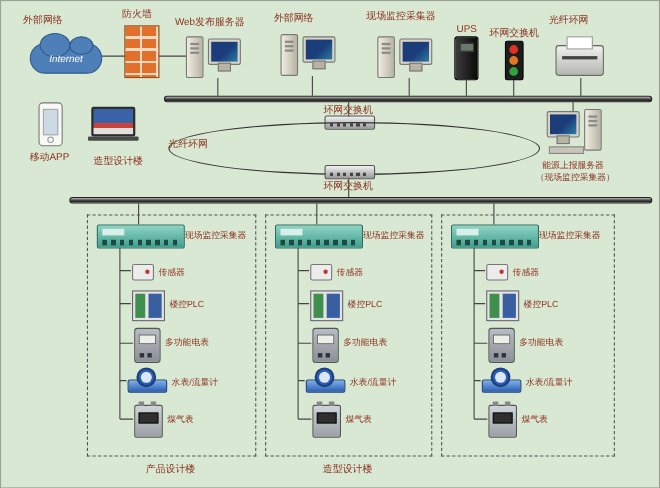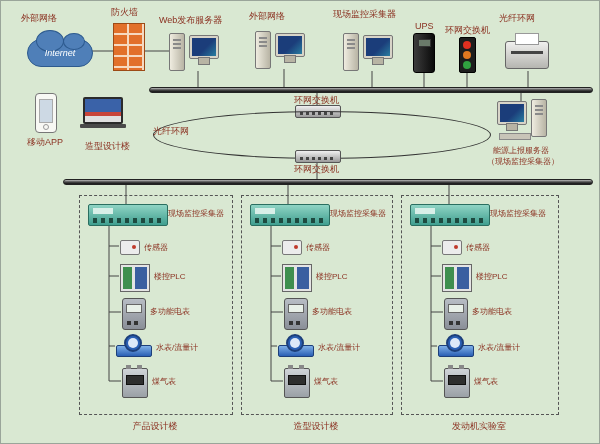--- a/index.html
+++ b/index.html
@@ -234,15 +234,14 @@
     <div class="emeter"></div>
     <div class="lbl s" style="left:70px;top:111px">多功能电表</div>
     <div class="wmeter">
       <div class="pipe"></div>
       <div class="dial"></div>
     </div>
     <div class="lbl s" style="left:76px;top:147px">水表/流量计</div>
     <div class="gmeter"></div>
     <div class="lbl s" style="left:72px;top:181px">煤气表</div>
   </div>
-  <div class="bname" style="left:400px;width:156px">发动机实验室</div>
 
 </div>
 
 </body></html>

